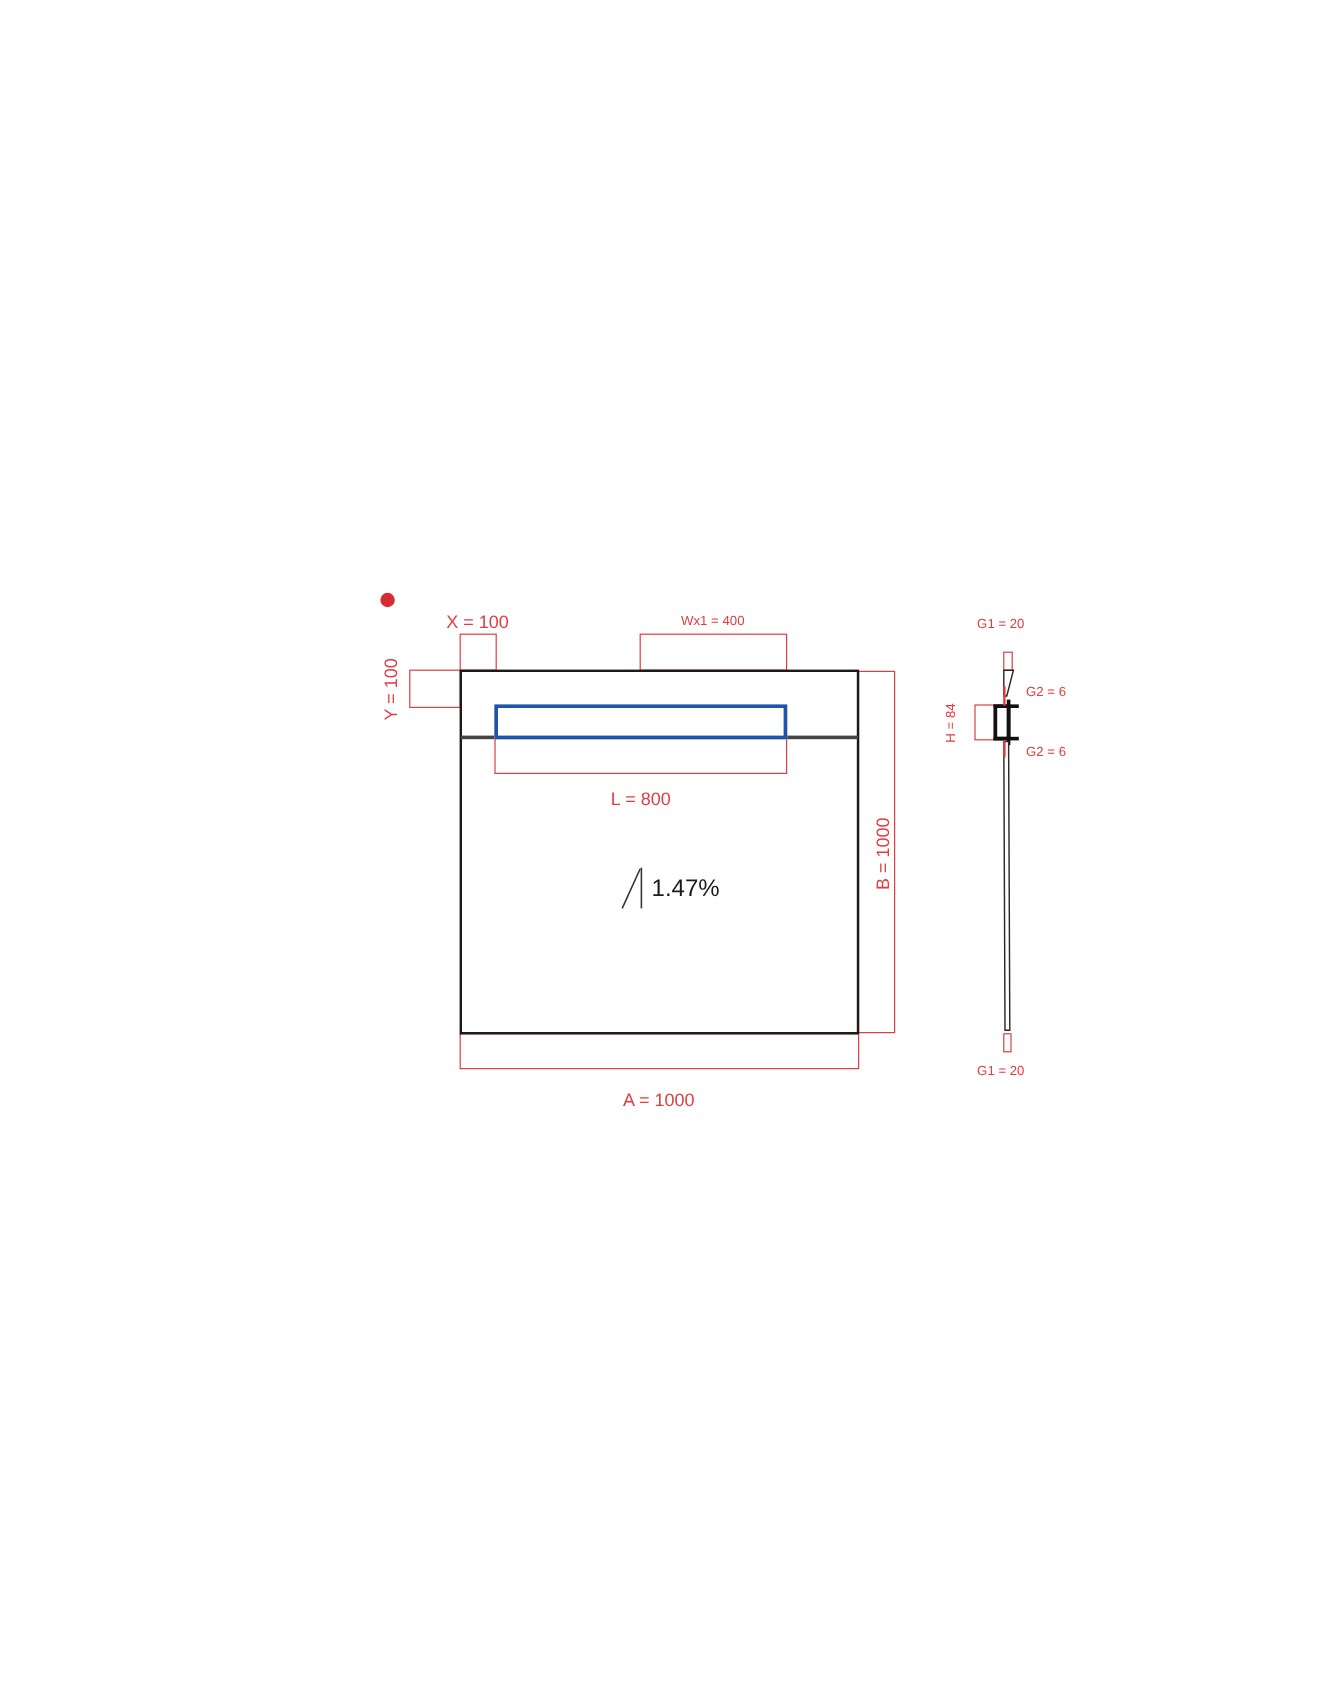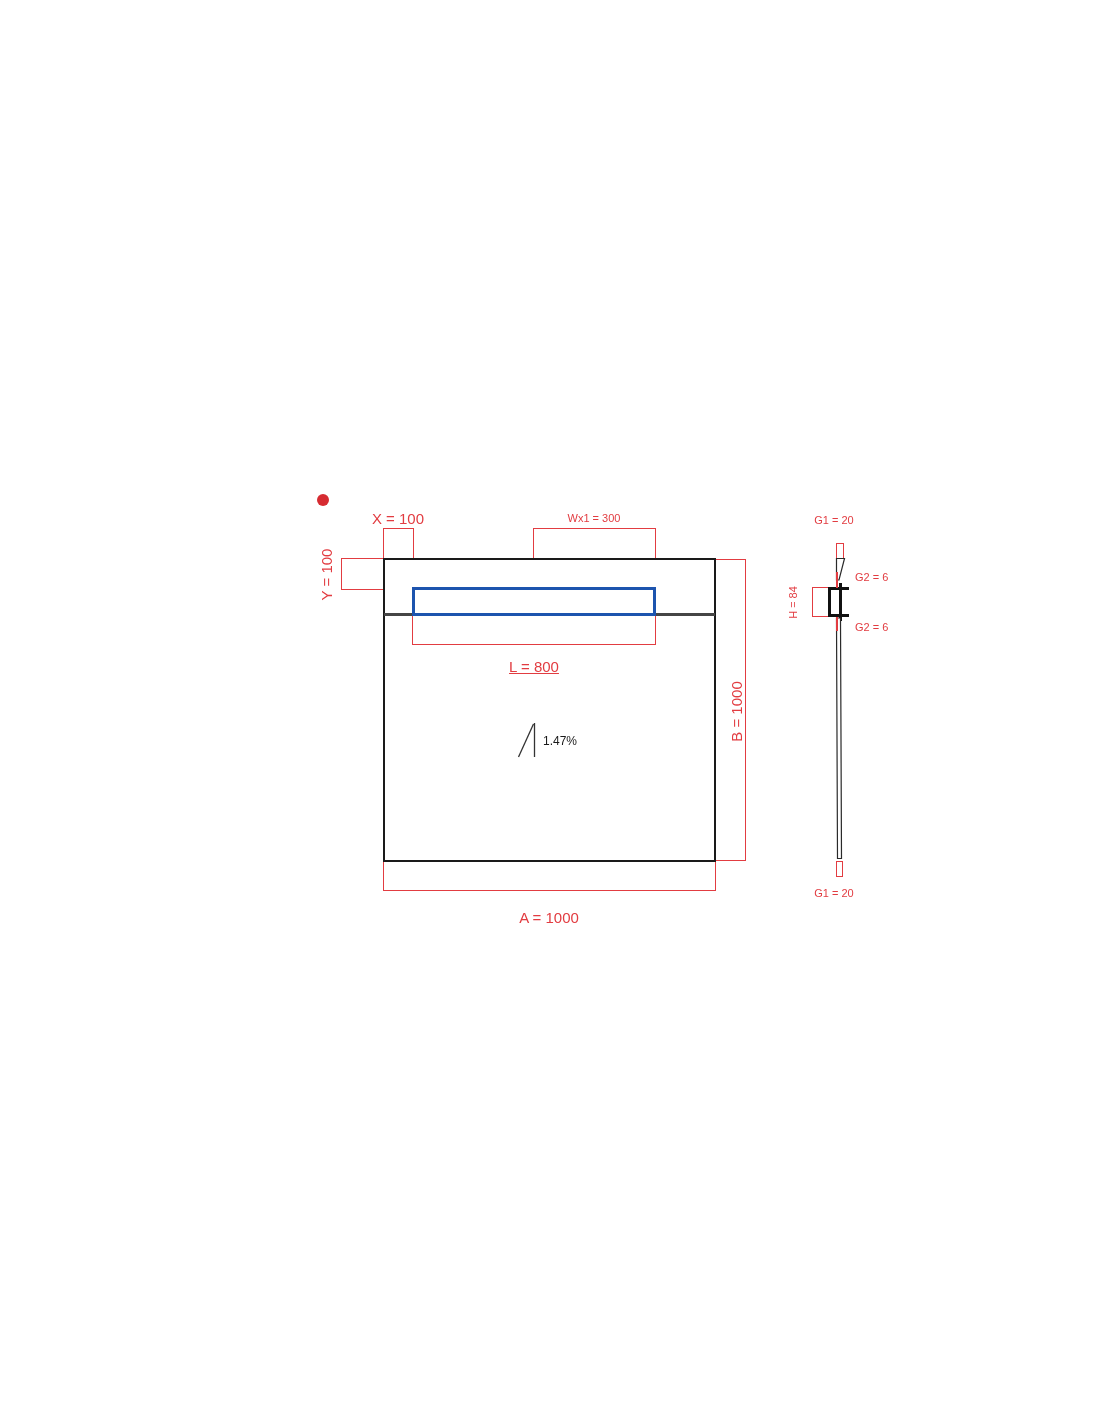--- a/index.html
+++ b/index.html
@@ -22,44 +22,44 @@
   .sm{font-size:11px;line-height:13px;}
   .rot{transform:rotate(-90deg);transform-origin:center center;}
   .main-square{border:2px solid var(--line-black);background:transparent;z-index:2;}
   .waterline{background:var(--waterline-gray);z-index:2;}
   .channel{border:3px solid var(--channel-blue);background:#ffffff;z-index:3;}
   .boldblack{background:#111;z-index:4;}
   .drainbox{border:3px solid #111;background:transparent;z-index:4;}
   .redmark{background:var(--dimension-red);z-index:6;}
   .dot{background:var(--marker-red);border-radius:50%;z-index:7;}
   .svglayer{position:absolute;left:0;top:0;z-index:5;}
-  .slopetext{color:var(--slope-text);font-size:12px;line-height:17px;white-space:nowrap;z-index:7;position:absolute;}
+  .slopetext{color:var(--slope-text);font-size:20px;line-height:17px;white-space:nowrap;z-index:7;position:absolute;}
 </style>
 </head>
 <body>
 
 <div class="canvas">
 
   <div class="abs dot" style="left:317px;top:494px;width:12px;height:12px;"></div>
 
   <div class="abs dimbox" style="left:383px;top:528px;width:31px;height:31px;"></div>
   <div class="abs dimbox" style="left:533px;top:528px;width:123px;height:31px;"></div>
   <div class="abs dimbox" style="left:341px;top:558px;width:43px;height:32px;"></div>
   <div class="abs dimbox" style="left:412px;top:588px;width:244px;height:57px;"></div>
   <div class="abs dimbox" style="left:715px;top:559px;width:31px;height:302px;"></div>
   <div class="abs dimbox" style="left:383px;top:861px;width:333px;height:30px;"></div>
 
   <div class="abs main-square" style="left:383px;top:558px;width:333px;height:304px;"></div>
   <div class="abs waterline" style="left:384px;top:613px;width:331px;height:3px;"></div>
   <div class="abs channel" style="left:412px;top:587px;width:244px;height:29px;"></div>
 
   <div class="abs redlabel lg" style="left:338px;top:510px;width:120px;">X = 100</div>
-  <div class="abs redlabel sm" style="left:534px;top:512px;width:120px;">Wx1 = 300</div>
+  <div class="abs redlabel sm" style="left:534px;top:512px;width:120px;">Wx1 = 400</div>
   <div class="abs redlabel lg rot" style="left:266px;top:566px;width:120px;">Y = 100</div>
-  <div class="abs redlabel lg" style="left:474px;top:658px;width:120px;text-decoration:underline;">L = 800</div>
+  <div class="abs redlabel lg" style="left:474px;top:658px;width:120px;">L = 800</div>
   <div class="abs redlabel lg rot" style="left:676px;top:703px;width:120px;">B = 1000</div>
   <div class="abs redlabel lg" style="left:489px;top:909px;width:120px;">A = 1000</div>
 
   <div class="slopetext" style="left:543px;top:733px;">1.47%</div>
 
   <div class="abs dimbox" style="left:836px;top:543px;width:8px;height:16px;"></div>
   <div class="abs redlabel sm" style="left:774px;top:514px;width:120px;">G1 = 20</div>
 
   <div class="abs redmark" style="left:836px;top:572px;width:2px;height:16px;"></div>
   <div class="abs redlabel sm" style="left:855px;top:571px;width:60px;text-align:left;">G2 = 6</div>

